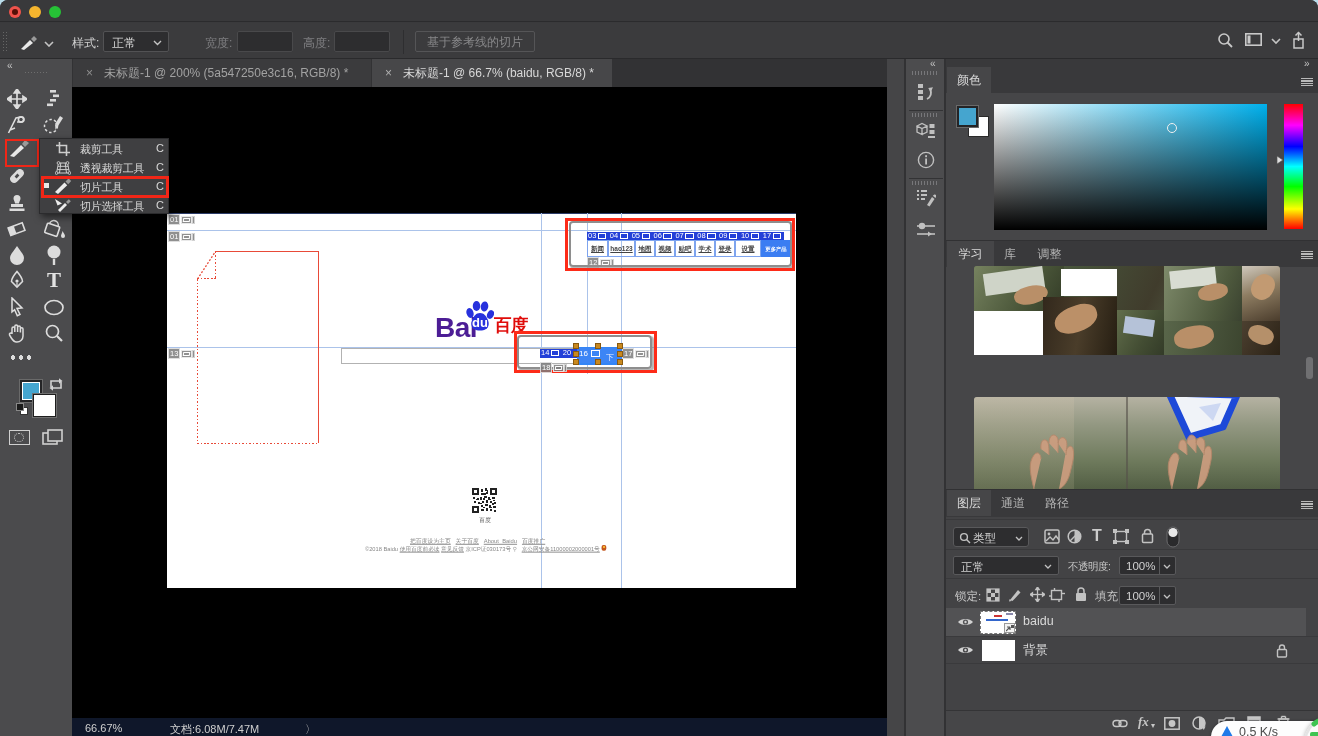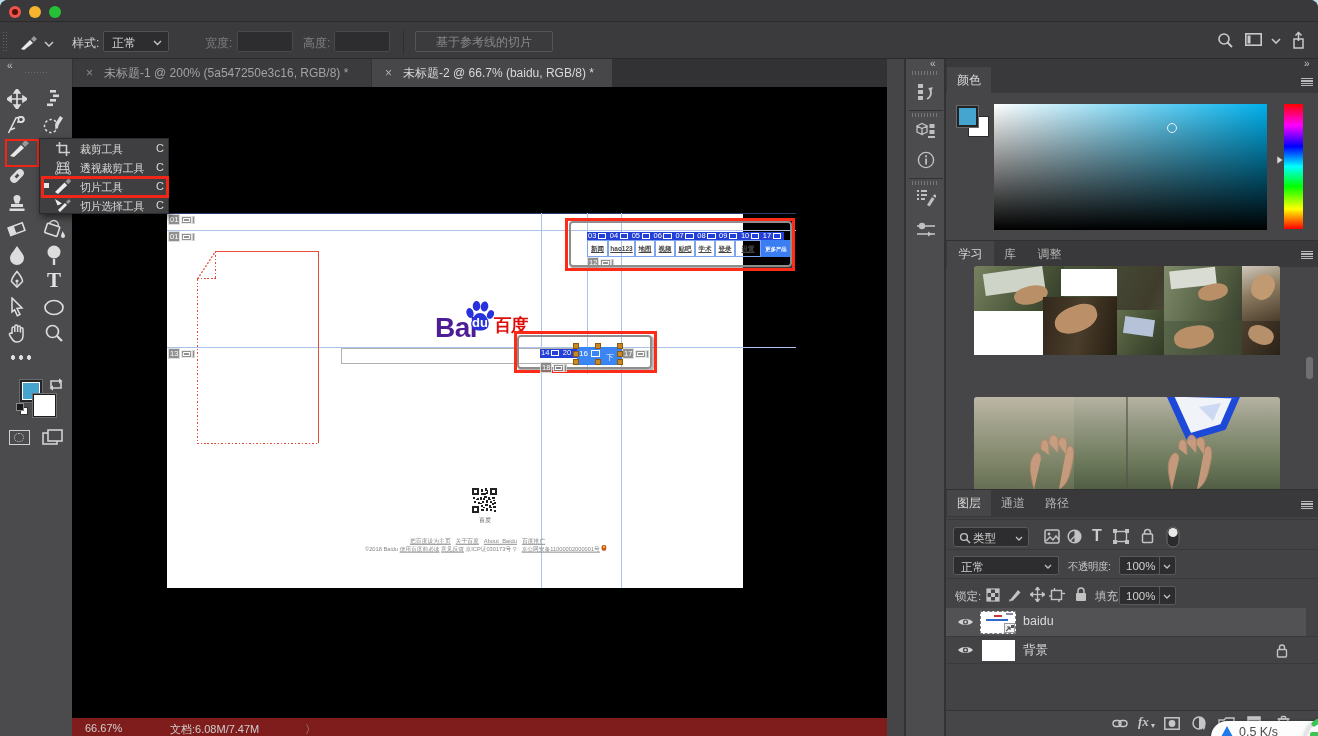--- a/index.html
+++ b/index.html
@@ -15,23 +15,23 @@
   .optlabel { position:absolute; top:12px; font-size:12px; color:#cfcfcf;text-align:right; }
   .optlabel.dim { color:#7e7e80; }
   .optbox { position:absolute; top:8px; height:21px; background:#2d2d2f; border:1px solid #525254; border-radius:2px; }
   
   #tabrow { position:absolute; left:72px; top:59px; width:1246px; height:28px; background:#323234; }
   .tab { position:absolute; top:0; height:28px; font-size:12px; line-height:28px; white-space:nowrap; }
   
   #toolbar { position:absolute; left:0; top:59px; width:72px; height:677px; background:#4b4b4d; }
   
   #canvas { position:absolute; left:72px; top:87px; width:815px; height:631px; background:#000; }
-  #doc { position:absolute; left:95px; top:126px; width:576px; height:375px; background:#fff; }
+  #doc { position:absolute; left:95px; top:126px; width:629px; height:375px; background:#fff; }
   
-  #status { position:absolute; left:72px; top:718px; width:815px; height:18px; background:#7f1d1d; color:#cfcfcf; font-size:11px; }
+  #status { position:absolute; left:72px; top:718px; width:815px; height:18px; background:#0f172a; color:#cfcfcf; font-size:11px; }
   
   #iconstrip { position:absolute; left:906px; top:59px; width:38px; height:677px; background:#4c4c4e; }
   #panels { position:absolute; left:946px; top:59px; width:372px; height:677px; background:#444446; }
   .ptabrow { position:absolute; left:0; width:372px; height:26px; background:#39393b; }
   .ptab { position:absolute; top:0; height:26px; line-height:26px; font-size:12px; color:#b4b4b4; text-align:center; }
   .ptab.on { background:#464648; color:#d9d9d9; }
   .hamb { position:absolute; width:12px; height:8px; border-top:1.4px solid #b9b9b9; border-bottom:1.4px solid #b9b9b9; }
   .hamb:before { content:""; position:absolute; left:0; top:1.2px; width:12px; height:1.4px; background:#b9b9b9; } .hamb:after { content:""; position:absolute; left:0; top:3.8px; width:12px; height:1.4px; background:#b9b9b9; }
   
   .slb { position:absolute; height:9px; display:flex; align-items:center; }
@@ -75,21 +75,21 @@
       <span style="position:absolute;left:8px;top:3px;font-size:12px;color:#d2d2d2;">正常</span>
       <svg class="abs" style="right:6px;top:8px;" width="9" height="6" viewBox="0 0 9 6">
           <polyline points="1,1 4.5,4.5 8,1" fill="none" stroke="#c4c4c4" stroke-width="1.4"></polyline>
         </svg>
     </div>
     <span class="optlabel dim" style="left:205px;">宽度:</span>
     <div class="optbox" style="left:237px; width:56px; border-color:#49494b;"></div>
     <span class="optlabel dim" style="left:303px;">高度:</span>
     <div class="optbox" style="left:334px; width:56px; border-color:#49494b;"></div>
     <div style="position:absolute;left:403px;top:7px;width:1px;height:24px;background:#2e2e30;"></div>
-    <div class="optbox" style="left:415px; width:138px; background:#3b3b3d; border-color:#555557; text-align:center;">
+    <div class="optbox" style="left:415px; width:120px; background:#3b3b3d; border-color:#555557; text-align:center;">
       <span style="font-size:12px;color:#88888a;line-height:19px;">基于参考线的切片</span>
     </div>
     <svg class="abs" style="left:1216px;top:9px;" width="18" height="18" viewBox="0 0 18 18">
         <circle cx="8" cy="7" r="5" fill="none" stroke="#c9c9c9" stroke-width="1.6"></circle>
         <line x1="11.5" y1="10.5" x2="16" y2="15" stroke="#c9c9c9" stroke-width="1.8"></line>
       </svg>
     <svg class="abs" style="left:1245px;top:10px;" width="17" height="13" viewBox="0 0 17 13">
         <rect x="0.8" y="0.8" width="15.4" height="11.4" fill="none" stroke="#c9c9c9" stroke-width="1.6"></rect>
         <rect x="2.5" y="2.5" width="3" height="8" fill="#c9c9c9"></rect>
       </svg>
@@ -101,21 +101,21 @@
         <line x1="7.5" y1="1.5" x2="7.5" y2="10" stroke="#c9c9c9" stroke-width="1.5"></line>
         <polyline points="4.5,4.5 7.5,1.5 10.5,4.5" fill="none" stroke="#c9c9c9" stroke-width="1.5"></polyline>
       </svg>
   </div>
 
   <div id="tabrow">
     <div class="tab" style="left:1px; width:298px; background:#3b3b3d; color:#a2a2a2;">
       <span style="margin-left:13px; color:#8e8e8e;">×</span><span style="margin-left:11px;">未标题-1 @ 200% (5a547250e3c16, RGB/8) *</span>
     </div>
     <div class="tab" style="left:300px; width:240px; background:#474749; color:#d8d8d8;">
-      <span style="margin-left:13px; color:#b0b0b0;">×</span><span style="margin-left:11px;">未标题-2 @ 66.7% (baidu, RGB/8) *</span>
+      <span style="margin-left:13px; color:#b0b0b0;">×</span><span style="margin-left:11px;">未标题-1 @ 66.7% (baidu, RGB/8) *</span>
     </div>
   </div>
 
   <div class="abs" style="left:0; top:59px; width:72px; height:28px; background:#4b4b4d; z-index:5;">
     <span style="position:absolute; left:7px; top:1px; color:#c3c3c3; font-size:10px; letter-spacing:-1px;">«</span>
     <div style="position:absolute; left:25px; top:13px; width:22px; height:1px; background:repeating-linear-gradient(90deg,#6e6e6e 0 1px,transparent 1px 3px);"></div>
   </div>
 
   <div id="toolbar">
 

